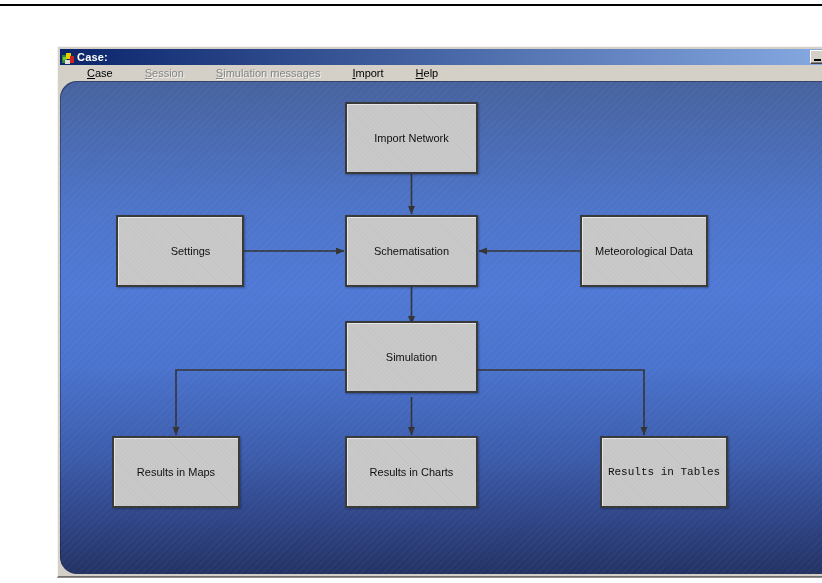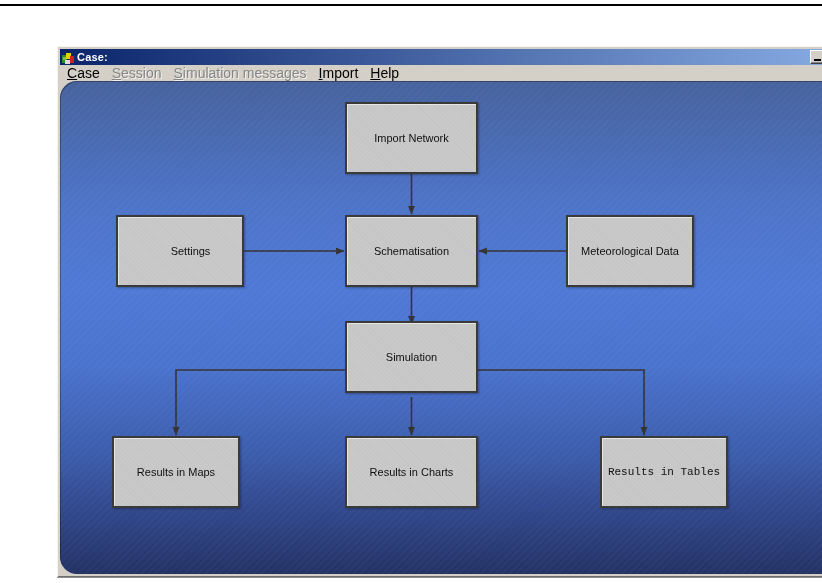--- a/index.html
+++ b/index.html
@@ -38,21 +38,21 @@
   .winbtn.close { margin-left:2px; }
   .glyph-min { position:absolute; left:3px; bottom:2px; width:7px; height:2px; background:#000; }
   .glyph-max { position:absolute; left:3px; top:2px; width:7px; height:6px; box-sizing:border-box; border:1px solid #000; border-top-width:2px; }
   .glyph-close { position:absolute; left:0; top:0; width:14px; height:12px; line-height:12px; text-align:center; font-size:10px; font-weight:bold; color:#000; }
 
   
   .menubar {
     flex:0 0 16px; height:16px; display:flex; align-items:center;
     background:var(--chrome,#d4d0c8); padding:0 1px;
   }
-  .menu-item { display:inline-block; padding:1px 6px; font-size:14px; color:#000; cursor:default; white-space:nowrap; }
+  .menu-item { display:inline-block; padding:1px 6px; font-size:11px; color:#000; cursor:default; white-space:nowrap;margin-left:20px; }
   .menu-item::first-letter { text-decoration:underline; }
   .menu-item.disabled { color:#868686; text-shadow:1px 1px 0 #f2f1ee; }
 
   
   .client {
     flex:1 1 auto; position:relative; overflow:hidden;
     background:linear-gradient(to bottom,
       var(--client-top,#47629d) 0%, #4d74c8 25%, var(--client-mid,#4f79d5) 42%,
       #4a73cd 58%, #3c5cab 76%, #2e4384 90%, var(--client-bottom,#243264) 100%);
     box-shadow: inset 1px 1px 0 rgba(0,0,0,0.3);
@@ -133,21 +133,21 @@
     <div id="nodes">
         <div class="flow-node" style="left: 285px; top: 21px; width: 133px; height: 72px;">
           <span>Import Network</span>
         </div>
         <div class="flow-node" style="left: 56px; top: 134px; width: 128px; height: 72px; padding-left: 21px;">
           <span>Settings</span>
         </div>
         <div class="flow-node" style="left: 285px; top: 134px; width: 133px; height: 72px; justify-content: center;">
           <span>Schematisation</span>
         </div>
-        <div class="flow-node" style="left: 506px; top: 134px; width: 128px; height: 72px;">
+        <div class="flow-node" style="left: 520px; top: 134px; width: 128px; height: 72px;">
           <span>Meteorological Data</span>
         </div>
         <div class="flow-node" style="left: 285px; top: 240px; width: 133px; height: 72px;">
           <span>Simulation</span>
         </div>
         <div class="flow-node" style="left: 52px; top: 355px; width: 128px; height: 72px;">
           <span>Results in Maps</span>
         </div>
         <div class="flow-node" style="left: 285px; top: 355px; width: 133px; height: 72px;">
           <span>Results in Charts</span>

